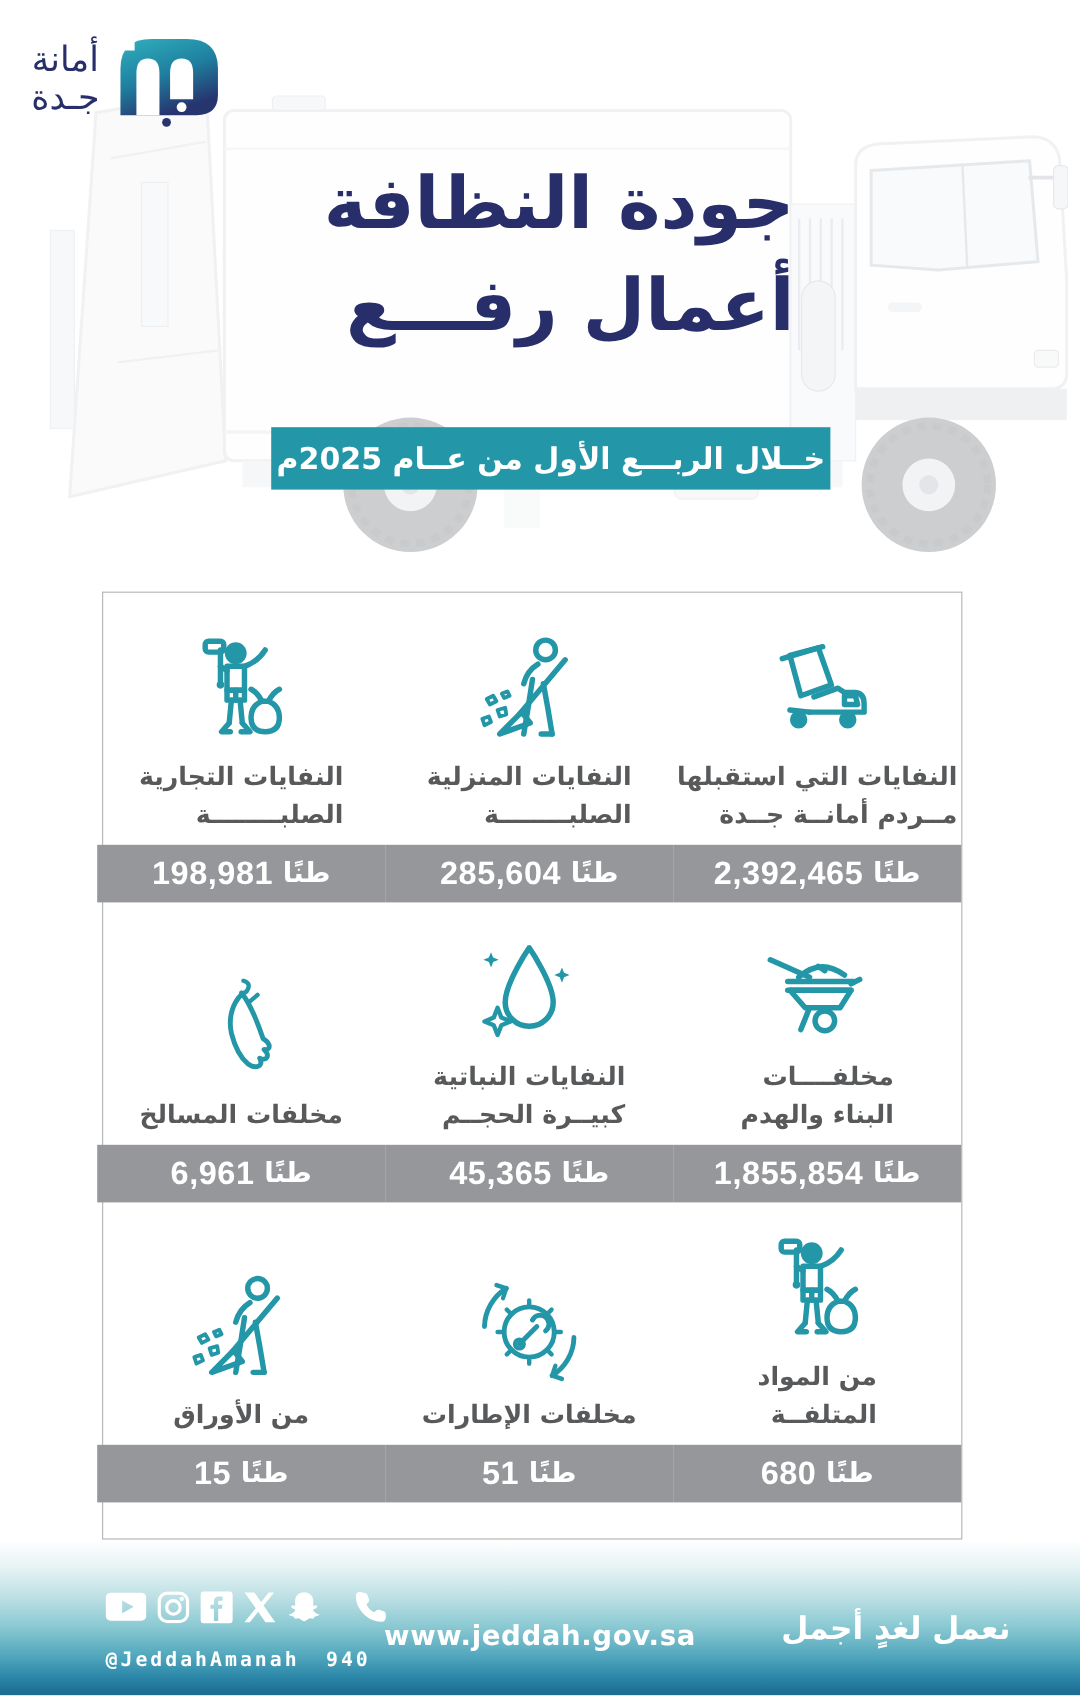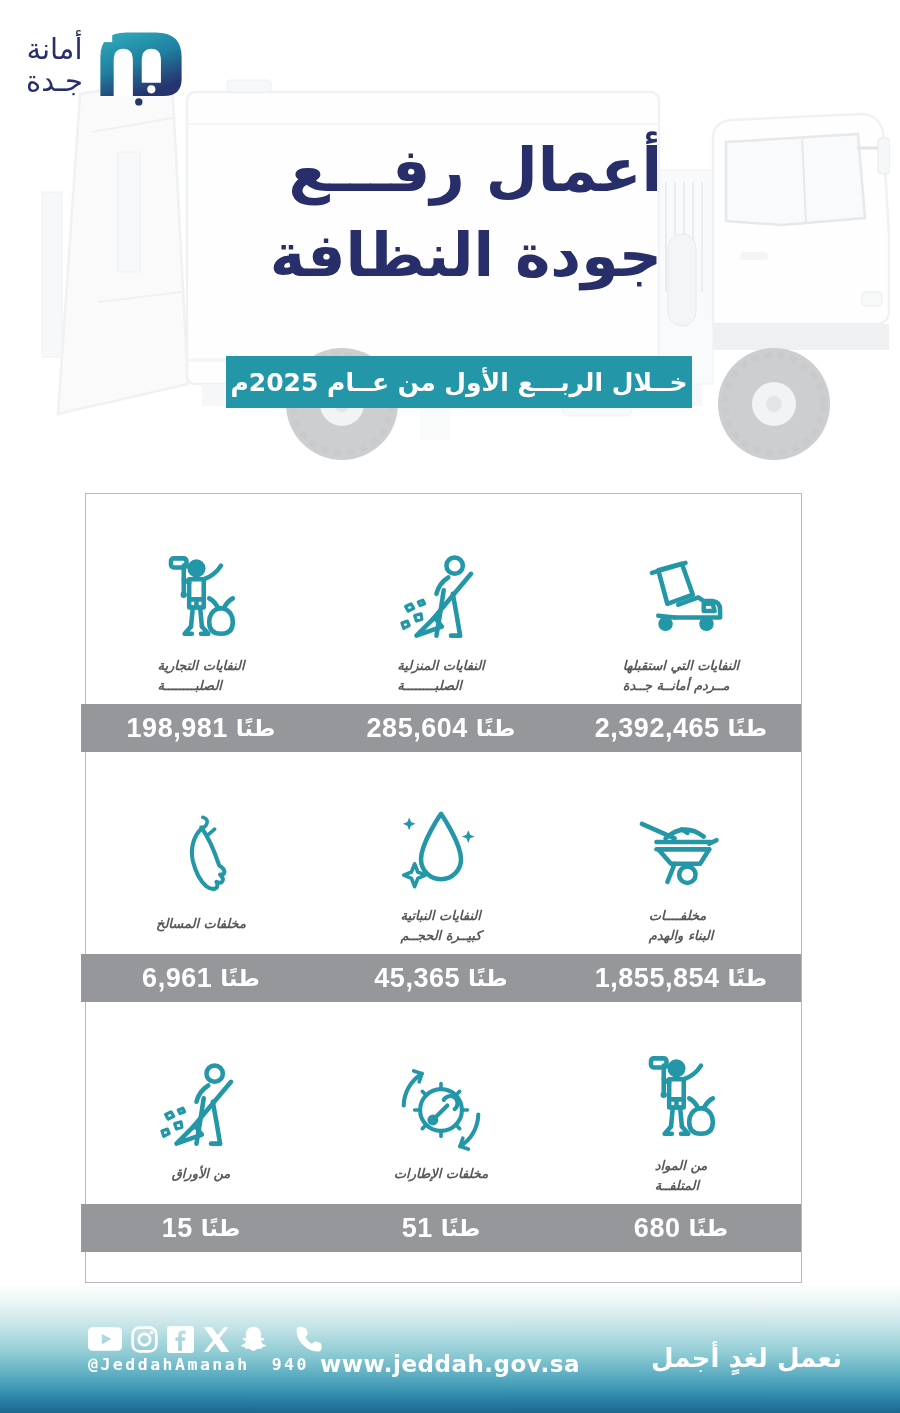--- a/index.html
+++ b/index.html
@@ -21,35 +21,35 @@
           direction:rtl;z-index:2;white-space:nowrap;}
 
   
   .panel{position:absolute;left:85px;top:493px;width:717px;height:790px;background:#fff;
          border:1.5px solid #b6b9ba;z-index:2;display:grid;direction:rtl;
          grid-template-columns:1fr 1fr 1fr;grid-auto-rows:250px;padding-top:14px;}
   .cell{display:flex;flex-direction:column;align-items:center;justify-content:flex-end;padding-bottom:6px;}
   .s-icon{height:108px;display:flex;align-items:flex-end;justify-content:center;margin-bottom:4px;}
   .s-icon svg{stroke:var(--teal);fill:none;stroke-width:5;stroke-linecap:round;stroke-linejoin:round;}
   .s-icon .ft{fill:var(--teal);stroke:none;}
-  .s-label{color:var(--label-gray);font-weight:bold;font-size:13px;line-height:1.5;text-align:left;
-           direction:rtl;white-space:pre-line;margin-bottom:9px;min-height:31px;font-style:italic;}
+  .s-label{color:var(--label-gray);font-weight:bold;font-size:21px;line-height:1.5;text-align:right;
+           direction:rtl;white-space:pre-line;margin-bottom:9px;min-height:31px;}
   .s-banner{width:240px;height:48px;background:var(--banner-gray);display:flex;direction:ltr;
             align-items:center;justify-content:center;gap:8px;color:#fff;font-weight:bold;white-space:nowrap;}
   .s-num{font-family:"Liberation Sans",sans-serif;font-size:27px;letter-spacing:.5px;}
   .s-unit{font-family:"DejaVu Sans",sans-serif;font-size:23px;}
 
   
   .footer{position:absolute;left:0;bottom:0;width:900px;height:128px;z-index:2;
     background:linear-gradient(180deg,#fdfefe 0%,#e9f4f5 15%,#bfe1e5 35%,#8ac9d2 55%,#4fa5bc 75%,#2b86a8 88%,var(--footer-deep) 100%);}
   .social{position:absolute;left:88px;top:38px;}
   .social-row{display:flex;align-items:center;gap:9px;height:32px;}
   .social-row .sep{width:8px;}
   .social-row svg{display:block;}
-  .handle-row{margin-top:0;color:#fff;font-size:16.5px;font-weight:bold;letter-spacing:2.5px;
+  .handle-row{margin-top:18px;color:#fff;font-size:16.5px;font-weight:bold;letter-spacing:2.5px;
               font-family:"DejaVu Sans Mono","DejaVu Sans",monospace;display:flex;gap:22px;}
   .website{position:absolute;left:0;top:66px;width:900px;text-align:center;color:#fff;
            font-weight:bold;font-size:23px;letter-spacing:.5px;}
   .slogan{position:absolute;right:58px;top:58px;color:#fff;font-weight:bold;font-size:26px;direction:rtl;margin-left:24px;}
 </style>
 </head>
 <body>
 
 <div class="page">
 
@@ -111,22 +111,22 @@
       <circle cx="79" cy="89" r="5.5" fill="#fff"></circle>
       <circle cx="62" cy="106" r="5" fill="#27356f"></circle>
     </svg>
     <div class="logo-text">
       <div>أمانة</div>
       <div>جـدة</div>
     </div>
   </div>
 
   <div class="title">
+    <div>جودة النظافة</div>
     <div>أعمال رفـــع</div>
-    <div>جودة النظافة</div>
   </div>
 
   <div class="period">خــلال الربـــع الأول من عــام 2025م</div>
 
   <div class="panel">
 
     <div class="cell">
       <div class="s-icon">
         <svg width="100" height="100" viewBox="0 0 110 110">
           <path d="M30,20 L56,13 L68,47 L40,57 Z"></path>

